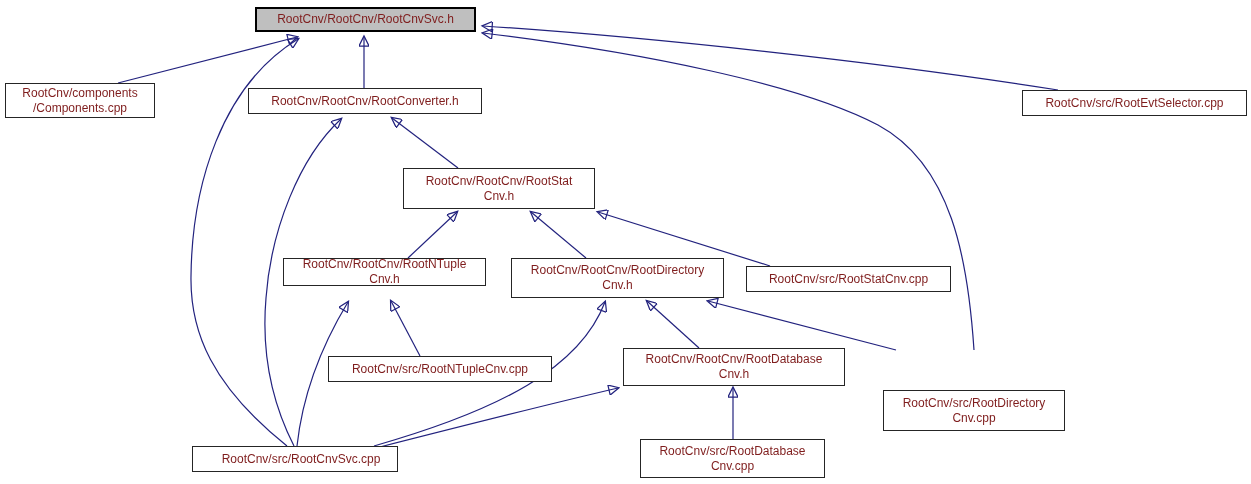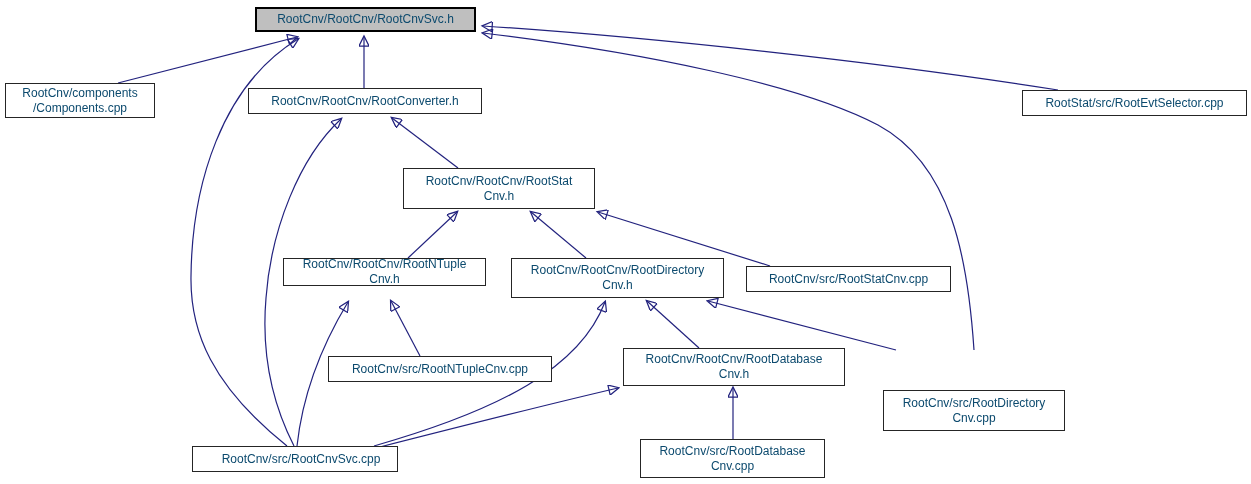--- a/index.html
+++ b/index.html
@@ -12,21 +12,21 @@
   }
   #edges { position:absolute; left:0; top:0; width:1251px; height:484px; }
   #edges path { fill:none; stroke:#22227e; stroke-width:1.2; }
   .node {
     position:absolute;
     box-sizing:border-box;
     background:#ffffff;
     border:1px solid #252525;
     display:flex; align-items:center; justify-content:center;
     text-align:center;
-    font-size:12px; line-height:15px; color:#0c4a6e;
+    font-size:12px; line-height:15px; color:#7f1d1d;
     cursor:pointer;
   }
   .node span { white-space:pre-line; }
   .node.main {
     background:#bfbfbf;
     border:2px solid #000;
   }
 </style>
 </head>
 <body>
@@ -62,21 +62,21 @@
       <span>RootCnv/RootCnv/RootCnvSvc.h</span>
     </div>
   <div class="node" style="left:5px;   top:83px;  width:150px; height:35px;">
       <span>RootCnv/components
 /Components.cpp</span>
     </div>
   <div class="node" style="left:248px; top:88px;  width:234px; height:26px;">
       <span>RootCnv/RootCnv/RootConverter.h</span>
     </div>
   <div class="node" style="left:1022px;top:90px;  width:225px; height:26px;">
-      <span>RootStat/src/RootEvtSelector.cpp</span>
+      <span>RootCnv/src/RootEvtSelector.cpp</span>
     </div>
   <div class="node" style="left:403px; top:168px; width:192px; height:41px;">
       <span>RootCnv/RootCnv/RootStat
 Cnv.h</span>
     </div>
   <div class="node" style="left:283px; top:258px; width:203px; height:28px;">
       <span>RootCnv/RootCnv/RootNTuple
 Cnv.h</span>
     </div>
   <div class="node" style="left:511px; top:258px; width:213px; height:40px;">

